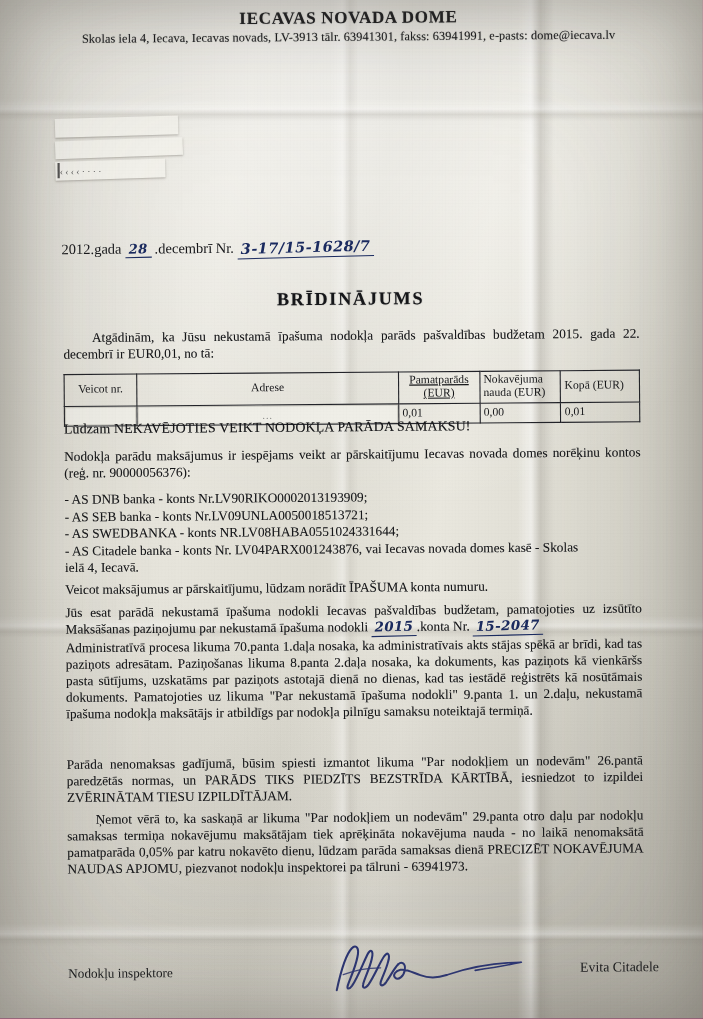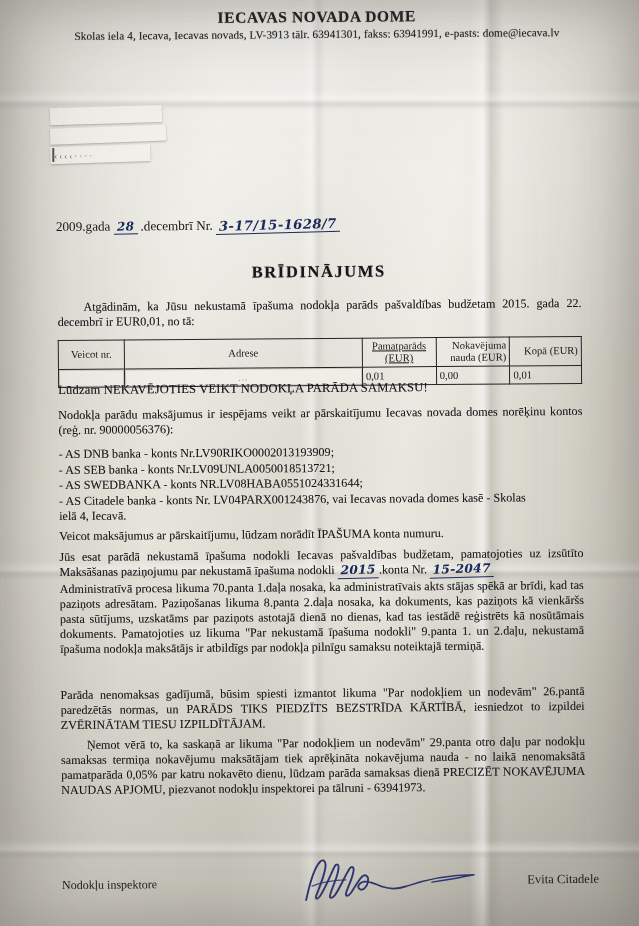--- a/index.html
+++ b/index.html
@@ -164,38 +164,38 @@
 
     <div class="redaction">
       <div class="tape a"></div>
       <div class="tape b"></div>
       <div class="tape c"></div>
       <div class="redmark2"></div>
       <div class="redmark">‹‹‹‹····</div>
     </div>
 
     <div class="dateline">
-      <span>2009.gada</span>
+      <span>2012.gada</span>
       <span class="hand sm">28</span>
       <span>.decembrī Nr.</span>
       <span class="hand">3-17/15-1628/7</span>
     </div>
 
     <div class="doc-title">BRĪDINĀJUMS</div>
 
     <div class="para indent" style="left:58px;top:298px;width:524px;">Atgādinām, ka Jūsu nekustamā īpašuma nodokļa parāds pašvaldības budžetam 2015. gada 22. decembrī ir EUR0,01, no tā:</div>
 
     <table class="tbl">
       <thead>
         <tr>
           <th class="c-konta">Veicot nr.</th>
           <th class="c-adrese">Adrese</th>
           <th class="c-num" style="text-align:center;text-decoration:underline;">Pamatparāds (EUR)</th>
-          <th class="c-num" style="text-align:right;margin-top:16px;">Nokavējuma nauda (EUR)</th>
-          <th class="c-num" style="text-align:right;">Kopā (EUR)</th>
+          <th class="c-num" style="text-align:left;margin-top:16px;">Nokavējuma nauda (EUR)</th>
+          <th class="c-num" style="text-align:left;">Kopā (EUR)</th>
         </tr>
       </thead>
       <tbody>
         <tr>
           <td class="cell-redact"></td>
           <td class="cell-redact">
               <span class="dots">...</span>
             </td>
           <td class="c-num">0,01</td>
           <td class="c-num">0,00</td>

